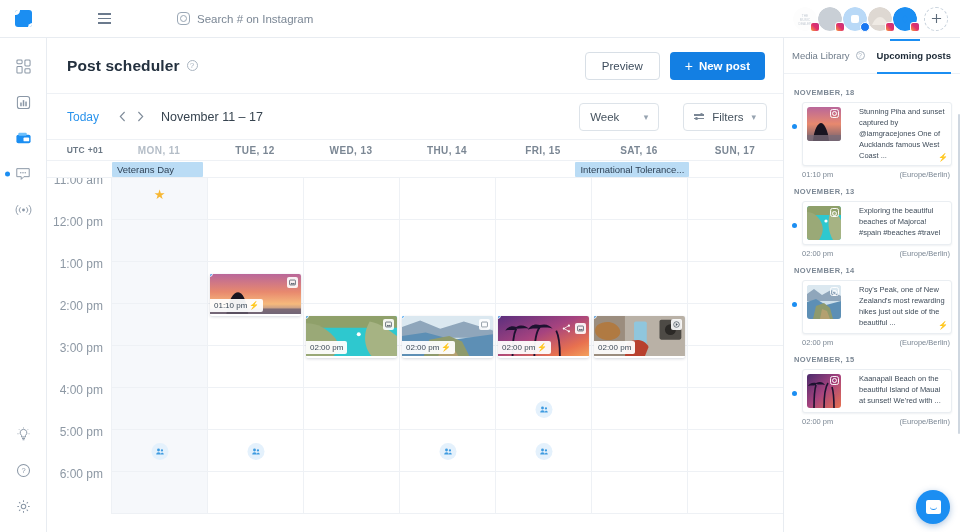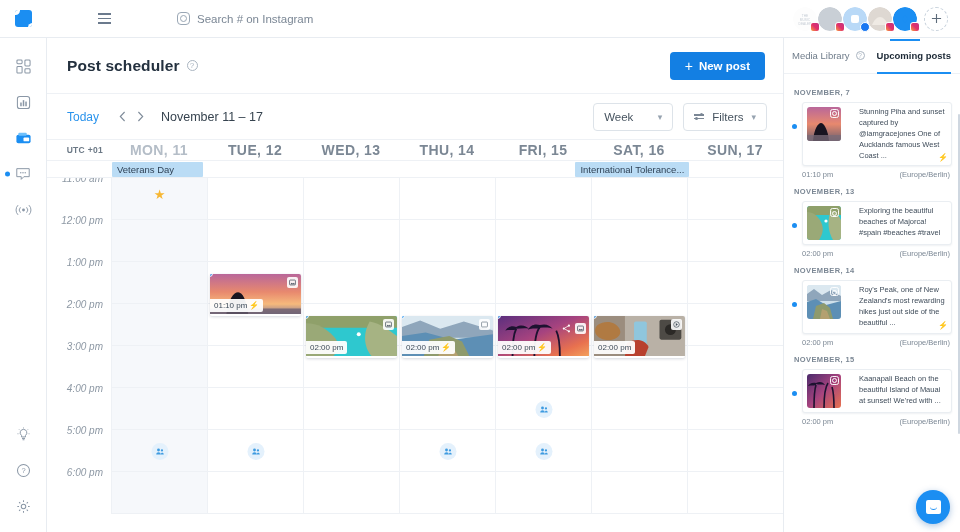--- a/index.html
+++ b/index.html
@@ -105,21 +105,21 @@
   .cal-toolbar {
     height: 45px; min-height: 45px; display: flex; align-items: center;
     padding: 0 16px 0 20px;
   }
   .today-btn { font-size: 12px; color: #2a93ec; cursor: pointer; margin-right: 14px; }
   .arrow-btn {
     width: 18px; height: 20px; display: flex; align-items: center; justify-content: center;
     cursor: pointer; color: #7e8b99; font-size: 13px;
   }
   .date-range { font-size: 12.5px; color: #36434f; margin-left: 12px; }
-  .toolbar-right { margin-left: auto; display: flex; gap: 10px; align-items: center; }
+  .toolbar-right { margin-left: auto; display: flex; gap: 24px; align-items: center; }
   .dd {
     height: 28px; border: 1px solid #dde3e9; border-radius: 4px; background: #fff;
     display: flex; align-items: center; gap: 8px; padding: 0 10px; font-size: 11.5px;
     color: #46535f; cursor: pointer;
   }
   .dd .caret { color: #97a3b0; font-size: 9px; }
   .dd-week { width: 80px; justify-content: space-between; }
   .sliders { display: flex; flex-direction: column; gap: 2px; }
   .sliders i { display: block; width: 10px; height: 1.3px; background: #7b8795; position: relative; }
   .sliders i:after { content: ""; position: absolute; width: 3px; height: 3px; border-radius: 50%; background: #7b8795; top: -0.9px; }
@@ -127,38 +127,38 @@
   .sliders i:nth-child(2):after { left: 1px; }
 
   
   .cal-wrap { flex: 1; min-height: 0; display: flex; flex-direction: column; border-top: 1px solid #eef1f5; }
   .cal-headrow { display: flex; height: 20px; min-height: 20px; align-items: center; justify-content: center; }
   .tz-cell {
     width: 64px; min-width: 64px; font-size: 8.5px; font-weight: bold; color: #6b7885;
     text-align: right; padding-right: 8px; letter-spacing: .3px;
   }
   .dayhead {
-    flex: 1; text-align: center; font-size: 14px; font-weight: bold;
+    flex: 1; text-align: center; font-size: 10px; font-weight: bold;
     color: #7b8794; letter-spacing: .4px;
   }
   .dayhead.muted { color: #b4bdc7; }
   .allday-row { display: flex; height: 18px; min-height: 18px; border-top: 1px solid #eef1f5; border-bottom: 1px solid #eef1f5; }
   .allday-gutter { width: 64px; min-width: 64px; }
   .allday-cell { flex: 1; position: relative; padding: 1px 1px; }
   .allday-chip {
     background: #badcf5; color: #2f4256; font-size: 9.5px; height: 15px;
     display: flex; align-items: center; padding: 0 5px; border-radius: 1px;
     white-space: nowrap; overflow: hidden; cursor: pointer;
   }
   .grid-scroll { flex: 1; min-height: 0; overflow: hidden; position: relative; }
   .grid { display: flex; position: relative; }
   .timecol { width: 64px; min-width: 64px; }
   .timeslot {
-    height: 42px; font-size: 10px; color: #8d98a4; text-align: right;
-    padding-right: 8px; position: relative; font-style: italic;
+    height: 42px; font-size: 12px; color: #8d98a4; text-align: right;
+    padding-right: 8px; position: relative;
   }
   .timeslot span { position: relative; top: -5px; }
   .daycols { flex: 1; display: flex; position: relative; }
   .daycol { flex: 1; position: relative; border-left: 1px solid #eef1f5; }
   .daycol.shaded { background: #f6f8fb; }
   .hourcell { height: 42px; border-bottom: 1px solid #eef1f5; }
 
   
   .ev {
     position: absolute; border-radius: 2px; overflow: hidden; cursor: pointer;
@@ -365,20 +365,21 @@
         </div>
       </div>
     </div>
 
     <div class="main">
 
       <div class="page-head">
         <span class="page-title">Post scheduler</span>
         <span class="info-circle">?</span>
         <div class="head-actions">
+          <div class="btn btn-secondary">Preview</div>
           <div class="btn btn-primary">
             <span class="plus">+</span>
             <span>New post</span>
           </div>
         </div>
       </div>
 
       <div class="cal-toolbar">
         <span class="today-btn">Today</span>
         <span class="arrow-btn">
@@ -723,21 +724,21 @@
         </div>
         <div class="rp-tab active">
           <span>Upcoming posts</span>
         </div>
       </div>
 
       <div class="rp-list">
         <div class="rp-scrollbar"></div>
 
         <div class="rp-group">
-          <div class="rp-date">NOVEMBER, 7</div>
+          <div class="rp-date">NOVEMBER, 18</div>
           <div class="rp-card-row">
             <span class="rp-bullet"></span>
             <div class="rp-card">
               <div class="rp-thumb">
                 <svg width="34" height="34" viewBox="0 0 34 34">
                   <defs>
                       <linearGradient id="t1" x1="0" y1="0" x2="0" y2="1">
                     <stop offset="0%" stop-color="#b9679a"></stop>
                         <stop offset="50%" stop-color="#e8896e"></stop>
                     <stop offset="100%" stop-color="#6d5f6e"></stop>

